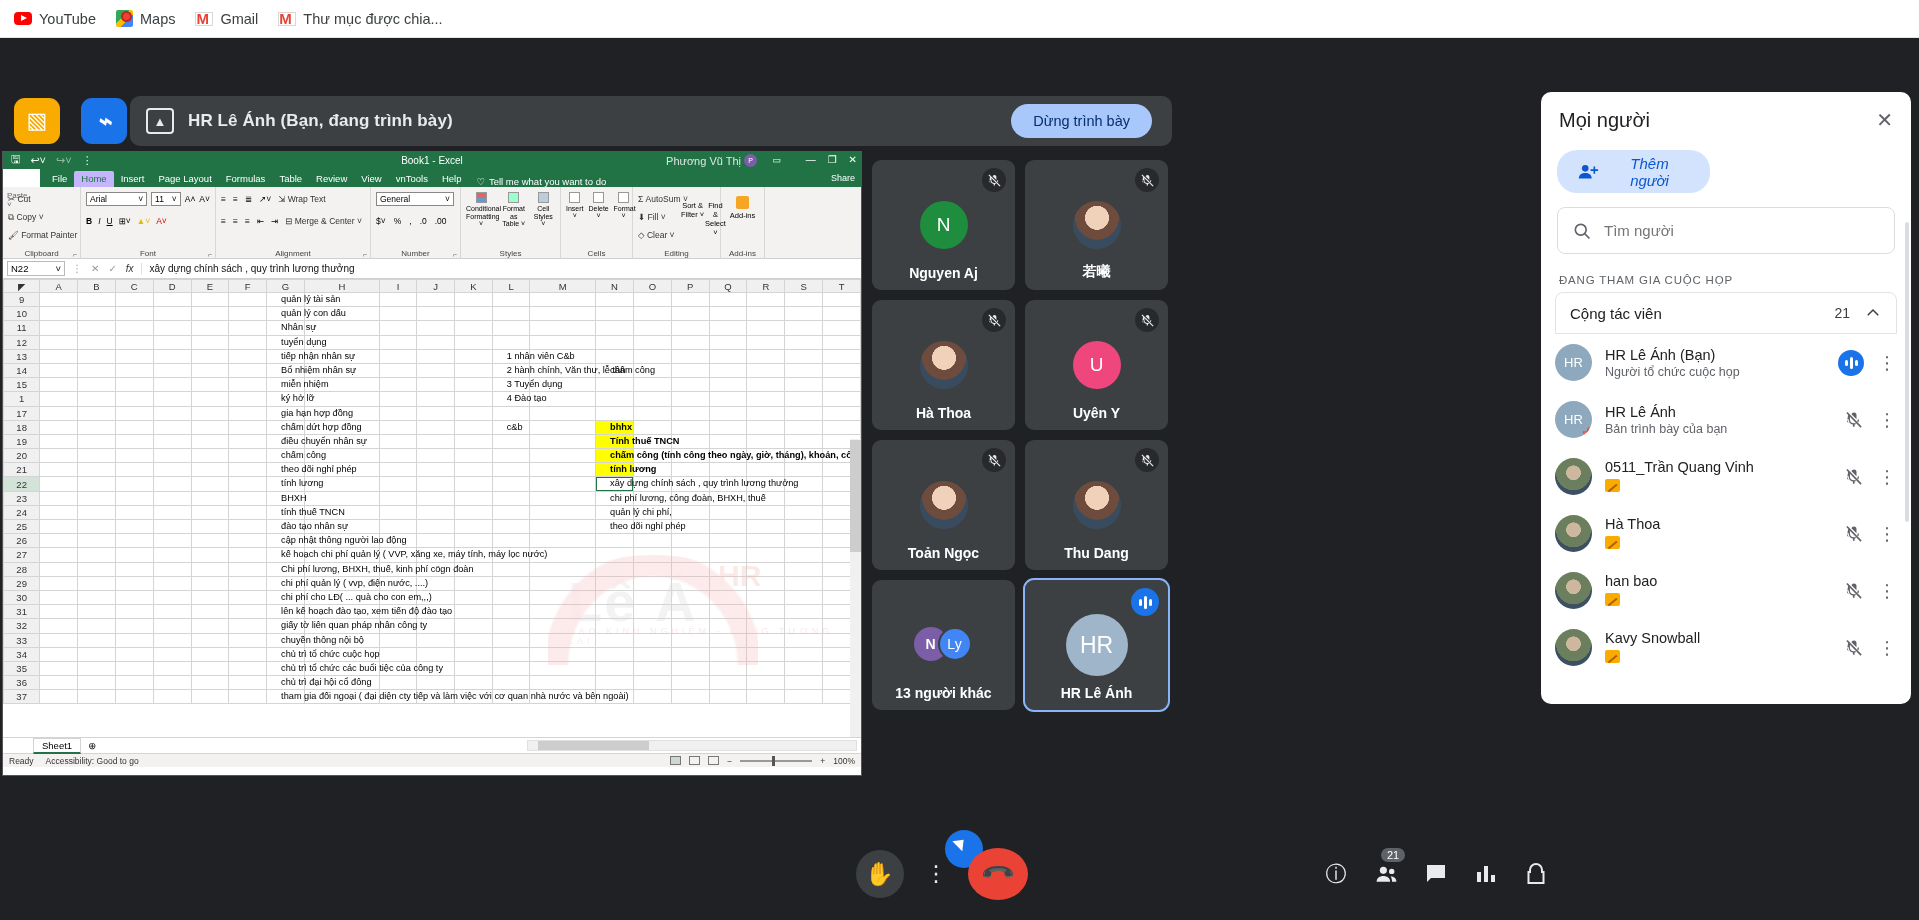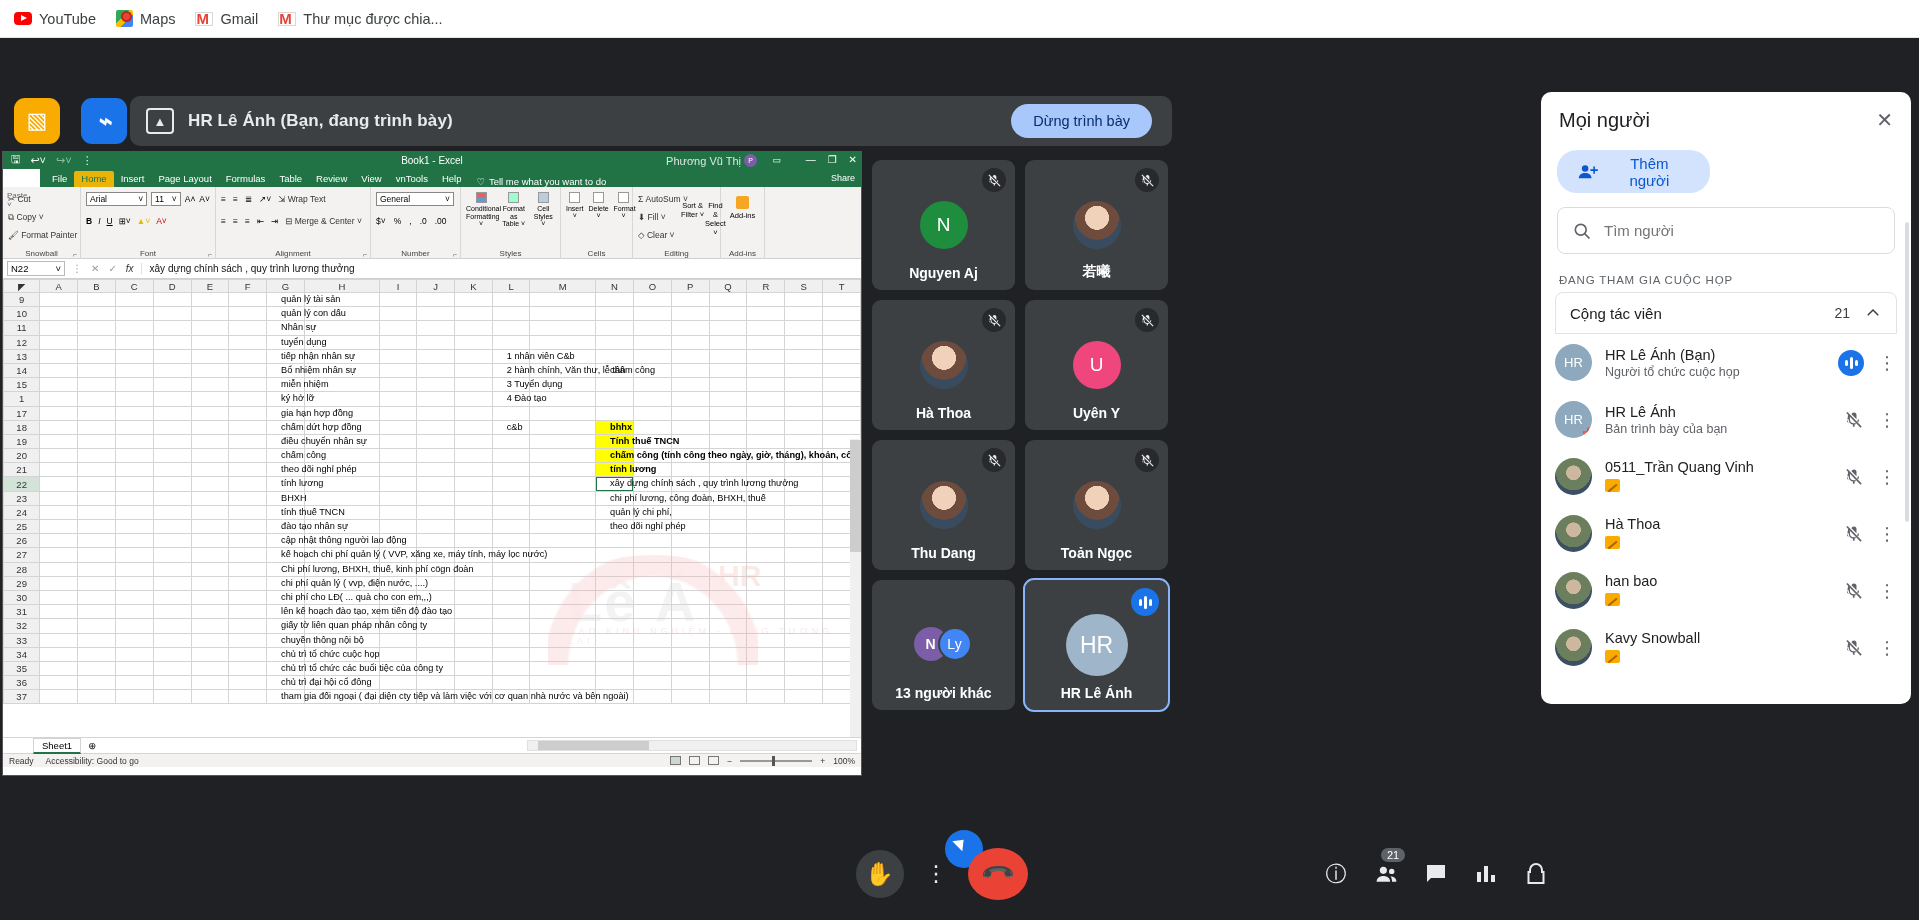--- a/index.html
+++ b/index.html
@@ -58,21 +58,21 @@
   #xl-qat { height:17px; background:#217346; display:flex; align-items:center; padding-left:8px; gap:10px; color:#fff; font-size:10px; position:relative;}
   #xl-qat .qi { opacity:.95; font-size:11px; }
   #xl-title { position:absolute; left:0; right:0; text-align:center; font-size:10px; color:#fff; top:3px;}
   #xl-user { position:absolute; right:120px; top:3px; font-size:11px; color:#dbe9e1;}
   #xl-avatar { position:absolute; right:104px; top:2px; width:13px;height:13px;border-radius:50%;background:#7b5ea7;color:#fff;font-size:7px;display:flex;align-items:center;justify-content:center;}
   #xl-ribbonbtn { position:absolute; right:80px; top:3px; font-size:9px; color:#fff;}
   #xl-wincontrols { position:absolute; right:4px; top:2px; display:flex; gap:12px; color:#fff; font-size:10px;}
 
   #xl-tabs { height:18px; background:#217346; display:flex; align-items:flex-end; font-size:9.5px; color:#fff; padding-left:5px; position:relative;margin-left:37px;}
   #xl-tabs .tab { padding:2px 7px 3px; cursor:pointer; }
-  #xl-tabs .tab.active { background:#eab308; color:#217346; border-radius:2px 2px 0 0; }
+  #xl-tabs .tab.active { background:#c4b5fd; color:#217346; border-radius:2px 2px 0 0; }
   #xl-tellme { display:flex; align-items:center; gap:4px; padding-left:8px; font-size:9.5px;}
 
   #xl-ribbon { height:72px; background:#f3f2f1; border-bottom:1px solid #d2d0ce; display:flex; font-size:8.5px; position:relative;}
   .rgrp { border-right:1px solid #d9d7d5; padding:3px 5px 0; position:relative; height:72px;}
   .rgrp .glabel { position:absolute; bottom:1px; left:0; right:0; text-align:center; font-size:8px; color:#444;}
   .rgrp .gexp { position:absolute; bottom:1px; right:3px; font-size:7px; color:#666;}
   .rrow { display:flex; align-items:center; gap:4px; height:18px;}
   .btn-ico { display:inline-flex; align-items:center; gap:2px; color:#333; white-space:nowrap; cursor:pointer;}
   .mini { width:11px;height:11px;display:inline-block;border:1px solid #999;background:#fff;}
   .fld { border:1px solid #8a8886; background:#fff; height:14px; font-size:8.5px; display:flex; align-items:center; padding:0 3px; justify-content:space-between;}
@@ -141,21 +141,21 @@
   .rbtn { position:absolute; bottom:22px; width:48px;height:48px;border-radius:50%;display:flex;align-items:center;justify-content:center;cursor:pointer;font-size:21px;color:#e8eaed;}
   #btn-info{left:1312px;} #btn-people{left:1362px;} #btn-chat{left:1412px;} #btn-activities{left:1462px;} #btn-host{left:1512px;}
   #people-badge{position:absolute;left:1381px;bottom:58px;background:#5f6368;color:#fff;border-radius:10px;font-size:11px;padding:1px 6px;}
 
   
   #panel { position:absolute; right:8px; top:54px; width:370px; height:612px; background:#fff; border-radius:10px; color:#202124; overflow:hidden;}
   #panel-hd { display:flex; align-items:center; justify-content:space-between; padding:16px 18px 8px;}
   #panel-title { font-size:20px; color:#202124;}
   #panel-close { font-size:20px; color:#5f6368; cursor:pointer; }
   #add-people-btn { margin:10px 16px 4px; background:#d3e3fd; color:#0b57d0; border:none; border-radius:20px; height:43px;
-    display:flex; align-items:center; gap:10px; padding:8px 20px; font-size:15px; cursor:pointer; width:153px;}
+    display:flex; align-items:center; gap:10px; padding:8px 20px; font-size:15px; cursor:pointer; width:153px;font-style:italic;}
   #search-box { margin:14px 16px 0; height:47px; border:1px solid #dadce0; border-radius:8px; display:flex; align-items:center; gap:12px; padding:0 14px;}
   #search-input { border:none; outline:none; font-size:15px; color:#5f6368; font-family:"Liberation Sans",sans-serif; flex:1; background:transparent;}
   #section-label { font-size:11.5px; letter-spacing:.8px; color:#5f6368; padding:20px 18px 6px; }
   #group-hd { margin:0 14px; border:1px solid #e3e3e3; border-radius:8px 8px 0 0; height:42px; display:flex; align-items:center; padding:0 14px; font-size:15px;}
   #group-count { margin-left:auto; margin-right:14px; font-size:14px; color:#3c4043;}
   .plist { margin:0 14px; }
   .prow { display:flex; align-items:center; height:57px; gap:13px; }
   .prow .pav { width:37px;height:37px;border-radius:50%; flex:none; display:flex;align-items:center;justify-content:center; color:#fff; font-size:13px; position:relative; overflow:hidden;}
   .prow .pname { font-size:14.5px; color:#202124; line-height:1.25;}
   .prow .psub { font-size:12.5px; color:#5f6368; }
@@ -251,21 +251,21 @@
         <div class="rrow">
             <span class="btn-ico">✂ Cut</span>
           </div>
         <div class="rrow">
             <span class="btn-ico">⧉ Copy ˅</span>
           </div>
         <div class="rrow">
             <span class="btn-ico">🖌 Format Painter</span>
           </div>
         <div style="position:absolute;left:4px;top:4px;font-size:8px;color:#666">Paste<br>˅</div>
-        <div class="glabel">Snowball</div>
+        <div class="glabel">Clipboard</div>
         <div class="gexp">⌐</div>
       </div>
 
       <div class="rgrp" style="width:135px">
         <div class="rrow">
           <div class="fld" style="width:62px">
               <span>Arial</span>
               <span>˅</span>
             </div>
           <div class="fld" style="width:30px">
@@ -1271,33 +1271,33 @@
         <div class="tile">
           <div class="av" style="background: radial-gradient(circle at 50% 35%, rgb(240, 210, 187) 0px, rgb(240, 210, 187) 30%, rgb(109, 76, 61) 31%, rgb(109, 76, 61) 55%, rgb(57, 75, 94) 56%, rgb(57, 75, 94) 100%);"></div>
           <div class="mute">
             <svg width="15" height="15" viewBox="0 0 24 24" fill="#e8eaed">
               <path d="M12 3a3 3 0 013 3v5.2l-6-6V6a3 3 0 013-3z"></path>
               <path d="M18 11.5h-1.6a4.4 4.4 0 01-.6 2.2l1.2 1.2a6 6 0 001-3.4z"></path>
               <path d="M5 5.3l2.1 2.1V11a4.9 4.9 0 004.9 4.9c.5 0 1-.1 1.4-.3l1.3 1.3a6.6 6.6 0 01-2 .5V20h-2v-2.6A6.5 6.5 0 015.6 11H4a8.2 8.2 0 002.3 5.3L3.6 14z"></path>
               <line x1="3" y1="3" x2="21" y2="21" stroke="#e8eaed" stroke-width="2"></line>
             </svg>
           </div>
-          <div class="nm">Thu Dang</div>
+          <div class="nm">Toản Ngọc</div>
         </div>
         <div class="tile">
           <div class="av" style="background: radial-gradient(circle at 50% 35%, rgb(240, 210, 187) 0px, rgb(240, 210, 187) 30%, rgb(109, 76, 61) 31%, rgb(109, 76, 61) 55%, rgb(57, 75, 94) 56%, rgb(57, 75, 94) 100%);"></div>
           <div class="mute">
             <svg width="15" height="15" viewBox="0 0 24 24" fill="#e8eaed">
               <path d="M12 3a3 3 0 013 3v5.2l-6-6V6a3 3 0 013-3z"></path>
               <path d="M18 11.5h-1.6a4.4 4.4 0 01-.6 2.2l1.2 1.2a6 6 0 001-3.4z"></path>
               <path d="M5 5.3l2.1 2.1V11a4.9 4.9 0 004.9 4.9c.5 0 1-.1 1.4-.3l1.3 1.3a6.6 6.6 0 01-2 .5V20h-2v-2.6A6.5 6.5 0 015.6 11H4a8.2 8.2 0 002.3 5.3L3.6 14z"></path>
               <line x1="3" y1="3" x2="21" y2="21" stroke="#e8eaed" stroke-width="2"></line>
             </svg>
           </div>
-          <div class="nm">Toản Ngọc</div>
+          <div class="nm">Thu Dang</div>
         </div>
       </div>
       <div class="tilerow">
         <div class="tile">
           <div class="dual">
             <div class="d1">N</div>
             <div class="d2">Ly</div>
           </div>
           <div class="nm">13 người khác</div>
         </div>

